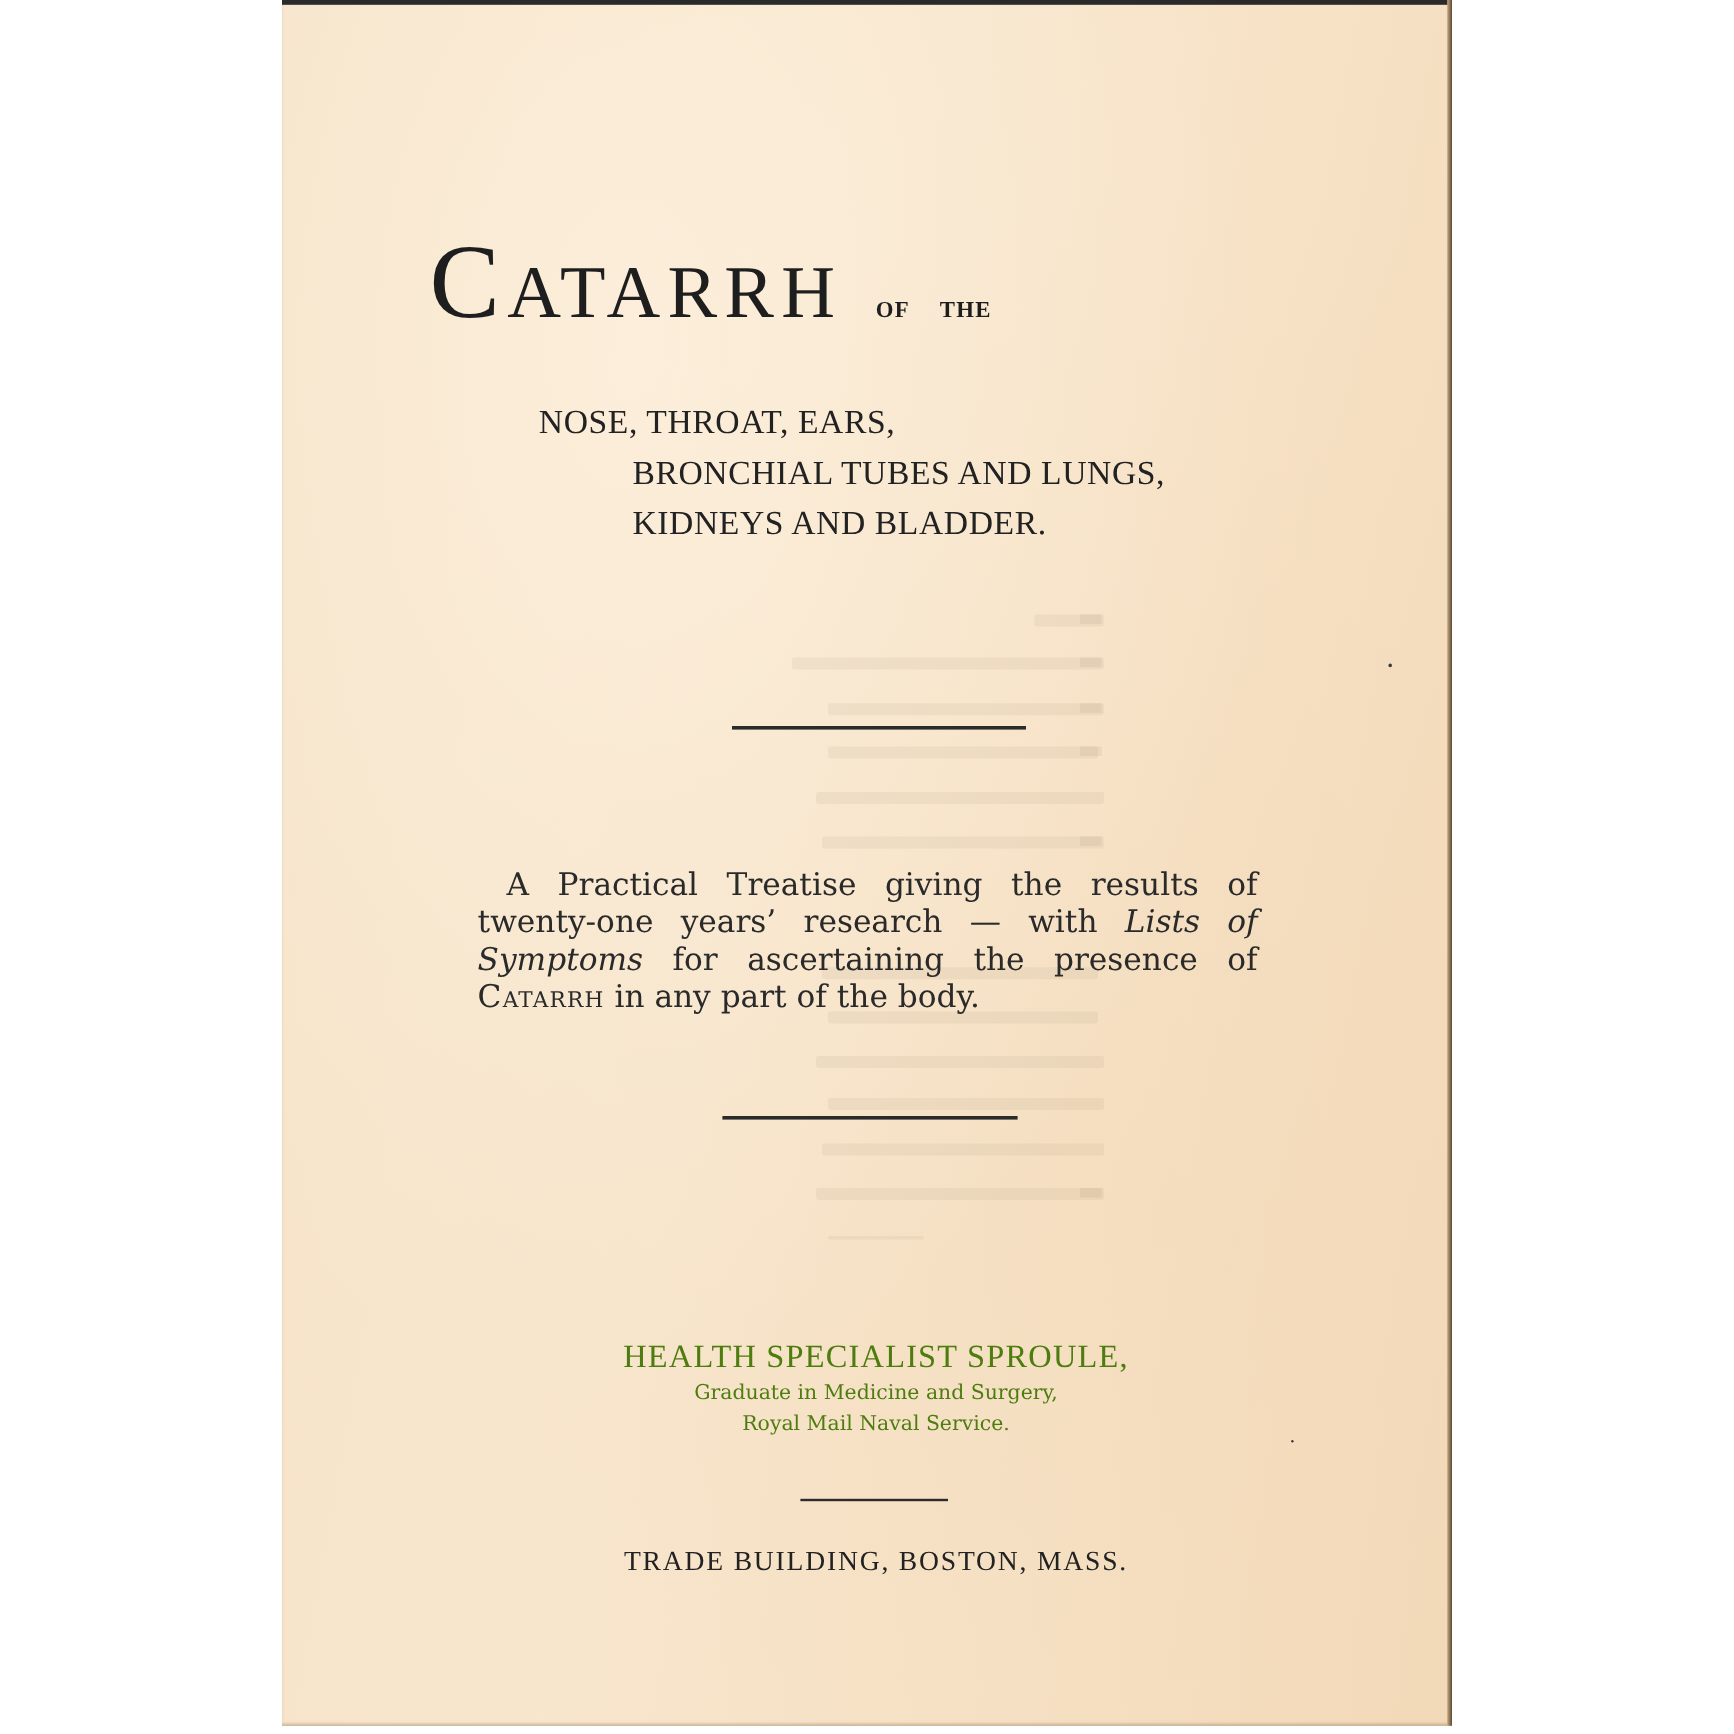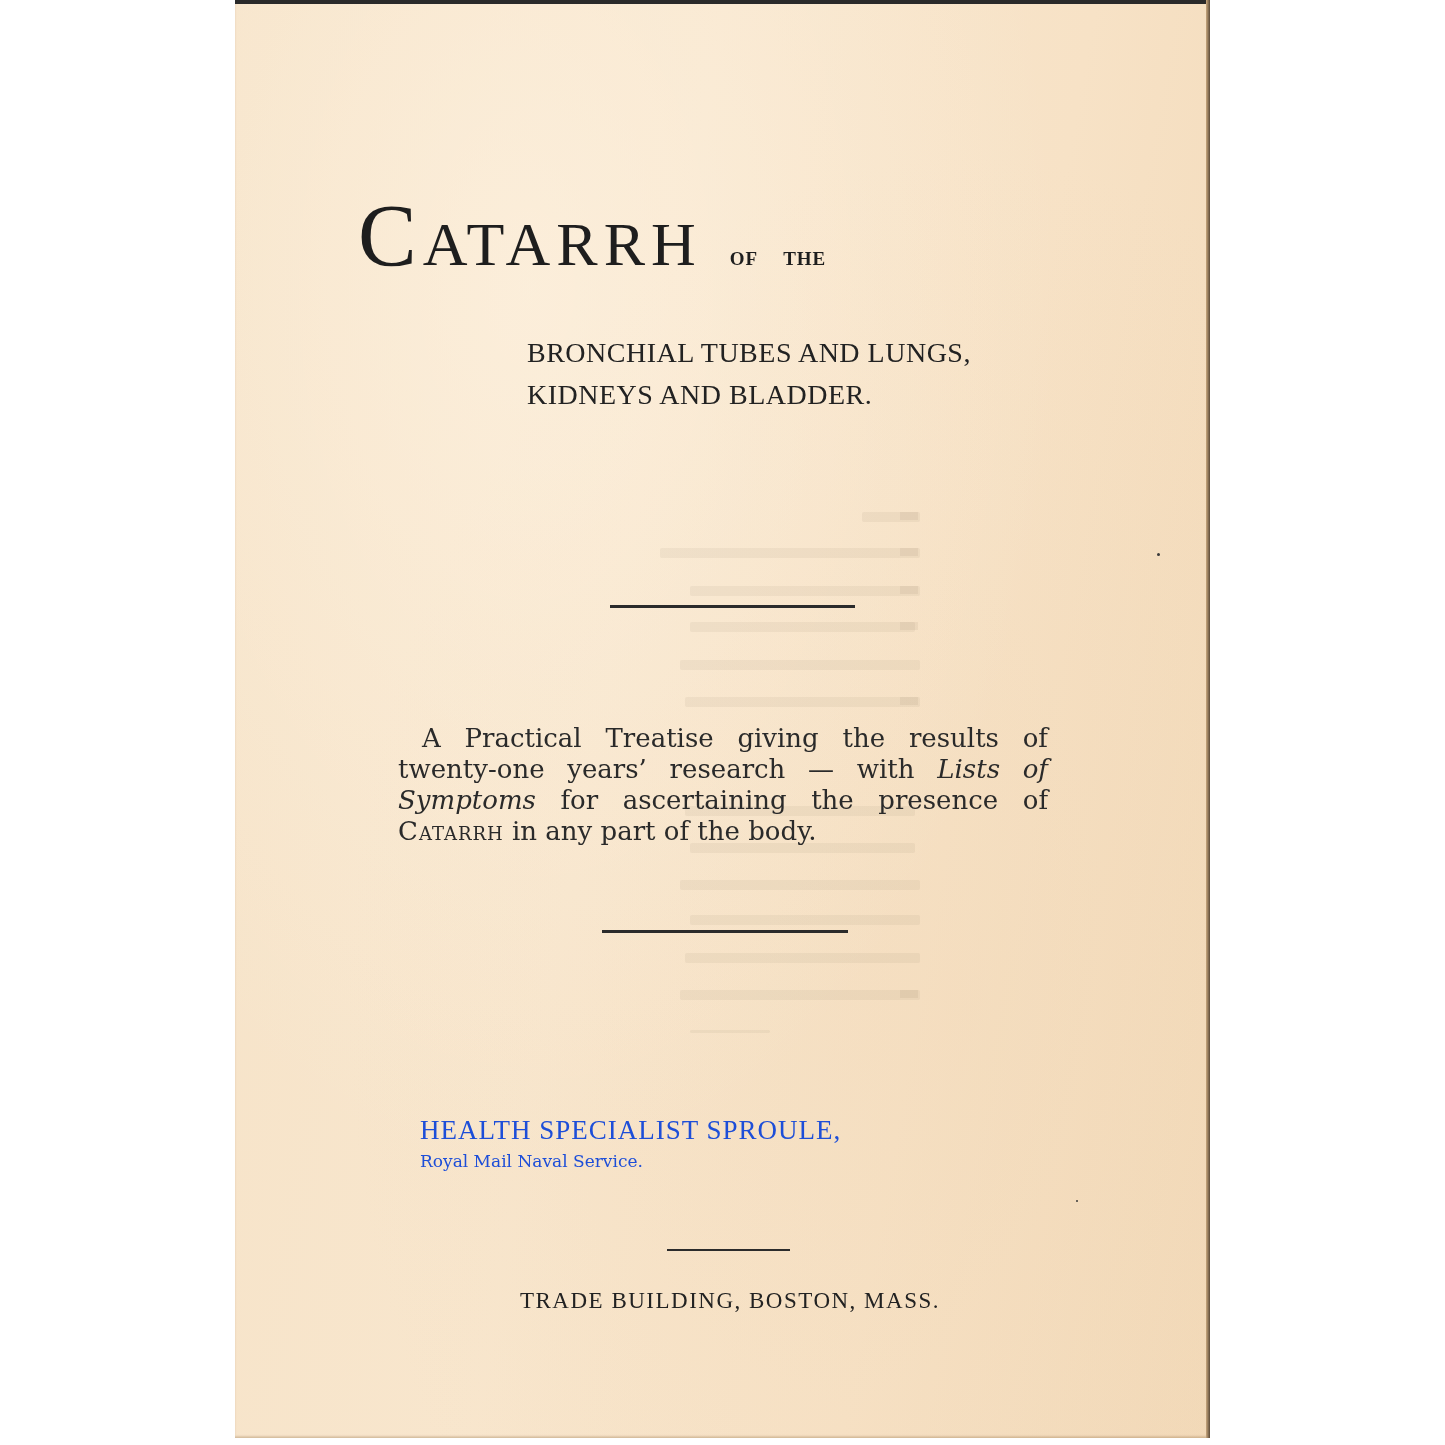--- a/index.html
+++ b/index.html
@@ -45,21 +45,21 @@
     .organs .indent { padding-left: 78px; }
     .rule { position: absolute; height: 3px; background: #2b2b2b; }
     .treatise {
       position: absolute; left: 398px; top: 723px; width: 650px; color: #2a2a2a;
       font-family: "DejaVu Serif", serif; font-size: 26px; line-height: 31px;
       text-align: justify; text-indent: 24px;
     }
     .treatise .ital { font-style: italic; }
     .treatise .sc { font-variant: small-caps; letter-spacing: 1px; }
     .author {
-      position: absolute; left: 420px; top: 1112px; width: 620px; text-align: left; color: #1d4ed8;
+      position: absolute; left: 420px; top: 1112px; width: 620px; text-align: center; color: #4d7c0f;
     }
     .author-name {
       font-family: "Liberation Serif", serif; font-size: 27px; letter-spacing: 1px; line-height: 36px;
     }
     .author-cred {
       font-family: "DejaVu Serif", serif; font-size: 17px; line-height: 26px;
     }
     .address {
       position: absolute; left: 420px; top: 1272px; width: 620px; text-align: center; color: #222;
       font-family: "Liberation Serif", serif; font-size: 23px; letter-spacing: 1.5px; margin-top: 16px;
@@ -102,32 +102,34 @@
 <div class="speck" style="left:1157px;top:553px;"></div>
 <div class="speck" style="left:1076px;top:1200px;width:2px;height:2px;"></div>
 
 <div class="title-row">
   <span class="title-main"><span class="big">C</span><span>ATARRH</span></span>
   <span class="title-small">OF</span>
   <span class="title-small">THE</span>
 </div>
 
 <div class="organs">
+  <div class="line">NOSE, THROAT, EARS,</div>
   <div class="line indent">BRONCHIAL TUBES AND LUNGS,</div>
   <div class="line indent">KIDNEYS AND BLADDER.</div>
 </div>
 
 <div class="rule" style="left:610px;top:605px;width:245px;"></div>
 
 <div class="treatise">
   <span>A Practical Treatise giving the results of twenty-one years’ research — with </span><span class="ital">Lists of Symptoms</span><span> for ascertaining the presence of </span><span class="sc">Catarrh</span><span> in any part of the body.</span>
 </div>
 
 <div class="rule" style="left:602px;top:930px;width:246px;"></div>
 
 <div class="author">
   <div class="author-name">HEALTH SPECIALIST SPROULE,</div>
+  <div class="author-cred">Graduate in Medicine and Surgery,</div>
   <div class="author-cred">Royal Mail Naval Service.</div>
 </div>
 
 <div class="rule" style="left:667px;top:1249px;width:123px;height:2px;"></div>
 
 <div class="address">TRADE BUILDING, BOSTON, MASS.</div>
 
 </body></html>

